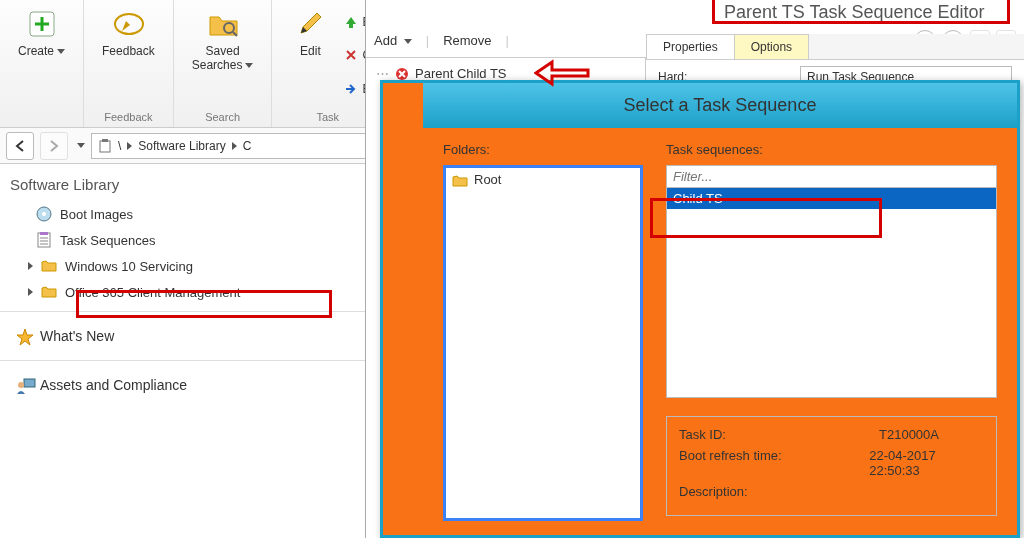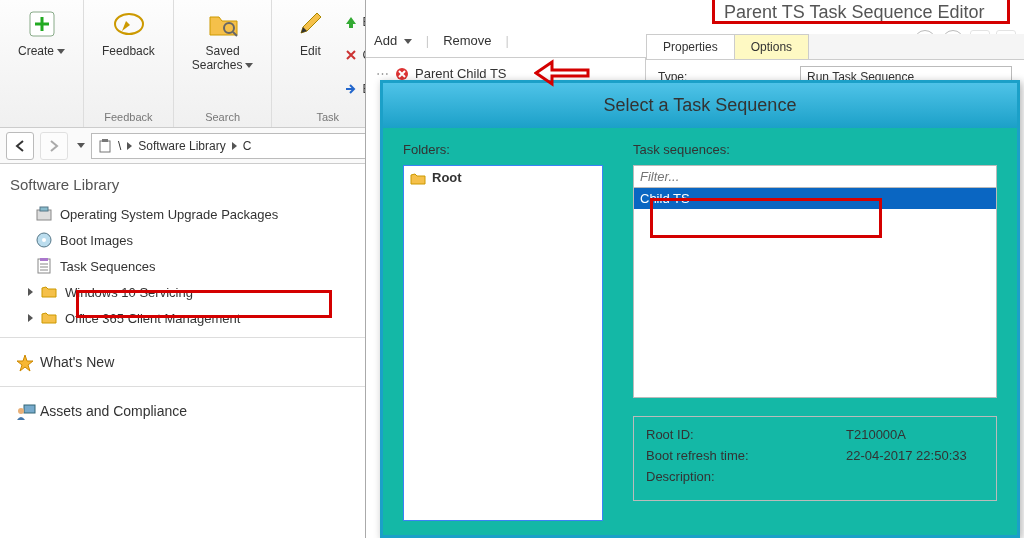--- a/index.html
+++ b/index.html
@@ -48,28 +48,28 @@
     .editor-props { flex: 1; padding: 0; }
     
     .tabs { display: flex; border-bottom: 1px solid #ccc; background:#f5f5f5; margin-top:-24px; }
     .tab { padding: 5px 16px; border: 1px solid #ccc; border-bottom: none; background: #fff; font-size: 12px; cursor: pointer; margin-right: -1px; }
     .tab.inactive { background: #fef9c3; }
     
     .prop-row { display: flex; align-items: center; padding: 6px 12px; gap: 12px; font-size: 12px; }
     .prop-row .prop-val { flex: 1; border: 1px solid #bbb; padding: 3px 6px; background: #fff; }
     
     
-    .dialog { position: absolute; left: 380px; top: 80px; right: 4px; bottom: 0; background: #14b8a6; border: 3px solid #1ba0c8; box-shadow: 2px 2px 8px rgba(0,0,0,0.3); }
+    .dialog { position: absolute; left: 380px; top: 80px; right: 4px; bottom: 0; background: #f97316; border: 3px solid #1ba0c8; box-shadow: 2px 2px 8px rgba(0,0,0,0.3); padding-left: 40px; }
     .dialog-title { background: #1ba0c8; color: #0a3a4a; font-size: 18px; padding: 10px; text-align: center; color:#333; background: linear-gradient(#4fc3e8,#1ba0c8); height: 45px; display:flex; align-items:center; justify-content:center; }
-    .dialog-body { display: flex; padding: 14px 20px; gap: 30px; height: calc(100% - 45px); }
+    .dialog-body { display: flex; padding: 14px 20px; gap: 23px; height: calc(100% - 45px); }
     .dlg-col { display: flex; flex-direction: column; }
     .dlg-col.folders { width: 200px; }
     .dlg-col.seqs { flex: 1; }
     .dlg-col h4 { font-weight: normal; font-size: 13px; margin-bottom: 8px; }
-    .dlg-list { border: 1px solid #3b82f6; flex: 1; background: #fff; font-size: 13px; font-weight: bold; }
+    .dlg-list { border: 3px solid #3b82f6; flex: 1; background: #fff; font-size: 13px; }
     .dlg-folder-item { display: flex; align-items: center; gap: 6px; padding: 4px 6px; }
     .dlg-filter { border: 1px solid #bbb; padding: 3px 6px; color: #999; font-style: italic; font-size: 13px; margin-bottom: 0; }
     .dlg-seq-list { border: 1px solid #bbb; border-top: none; min-height: 210px; background:#fff; }
     .dlg-seq-item { background: #0a66c2; color: #fff; padding: 3px 6px; font-size: 13px; }
     .dlg-info { border: 1px solid #bbb; padding: 10px 12px; margin-top: 18px; font-size: 13px; }
     .dlg-info-row { display: flex; margin-bottom: 6px; }
     .dlg-info-row .k { width: 200px; }
     
     
     .red-box { position: absolute; border: 3px solid #d40000; pointer-events: none; }
@@ -186,27 +186,20 @@
     <span>Software Library</span>
     <span class="sep chev-r"></span>
     <span>C</span>
   </div>
 </div>
 
 <div class="tree">
   <h3>Software Library</h3>
   <div class="tree-item">
     <span class="ti-ico"><svg width="16" height="16">
-          <rect x="1" y="4" width="14" height="10" fill="#ddd" stroke="#888"></rect>
-          <rect x="4" y="1" width="8" height="4" fill="#8bc" stroke="#578"></rect>
-        </svg></span>
-    <span>Operating System Upgrade Packages</span>
-  </div>
-  <div class="tree-item">
-    <span class="ti-ico"><svg width="16" height="16">
           <circle cx="8" cy="8" r="7" fill="#bde" stroke="#578"></circle>
           <circle cx="8" cy="8" r="2" fill="#fff"></circle>
         </svg></span>
     <span>Boot Images</span>
   </div>
   <div class="tree-item">
     <span class="ti-ico"><svg width="16" height="16">
           <rect x="2" y="1" width="12" height="14" fill="#fff" stroke="#888"></rect>
           <rect x="4" y="0" width="8" height="3" fill="#a7c"></rect>
           <path d="M4 6 h8 M4 9 h8 M4 12 h8" stroke="#888"></path>
@@ -271,21 +264,21 @@
           </svg>
         <span>Parent Child TS</span>
       </div>
     </div>
     <div class="editor-props">
       <div class="tabs">
         <div class="tab">Properties</div>
         <div class="tab inactive">Options</div>
       </div>
       <div class="prop-row">
-        <span style="width:130px">Type:</span>
+        <span style="width:130px">Hard:</span>
         <span class="prop-val">Run Task Sequence</span>
       </div>
     </div>
   </div>
 </div>
 
 <div class="dialog">
   <div class="dialog-title">Select a Task Sequence</div>
   <div class="dialog-body">
     <div class="dlg-col folders">
@@ -300,21 +293,21 @@
       </div>
     </div>
     <div class="dlg-col seqs">
       <h4>Task sequences:</h4>
       <input class="dlg-filter" placeholder="Filter..." style="">
       <div class="dlg-seq-list">
         <div class="dlg-seq-item">Child TS</div>
       </div>
       <div class="dlg-info">
         <div class="dlg-info-row">
-            <span class="k">Root ID:</span>
+            <span class="k">Task ID:</span>
             <span>T210000A</span>
           </div>
         <div class="dlg-info-row">
             <span class="k">Boot refresh time:</span>
             <span>22-04-2017 22:50:33</span>
           </div>
         <div class="dlg-info-row">
             <span class="k">Description:</span>
           </div>
       </div>

